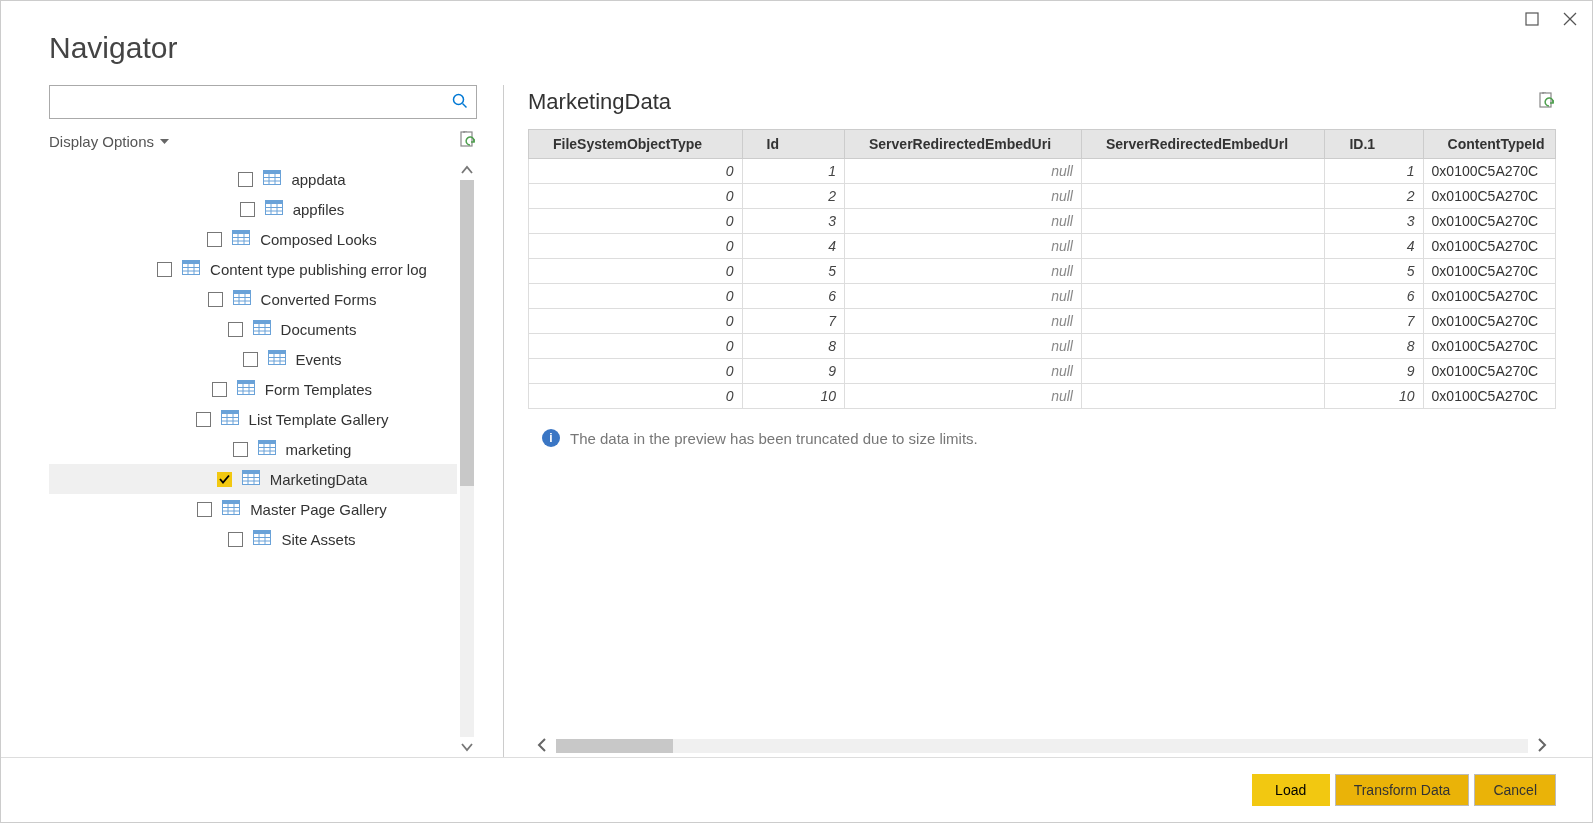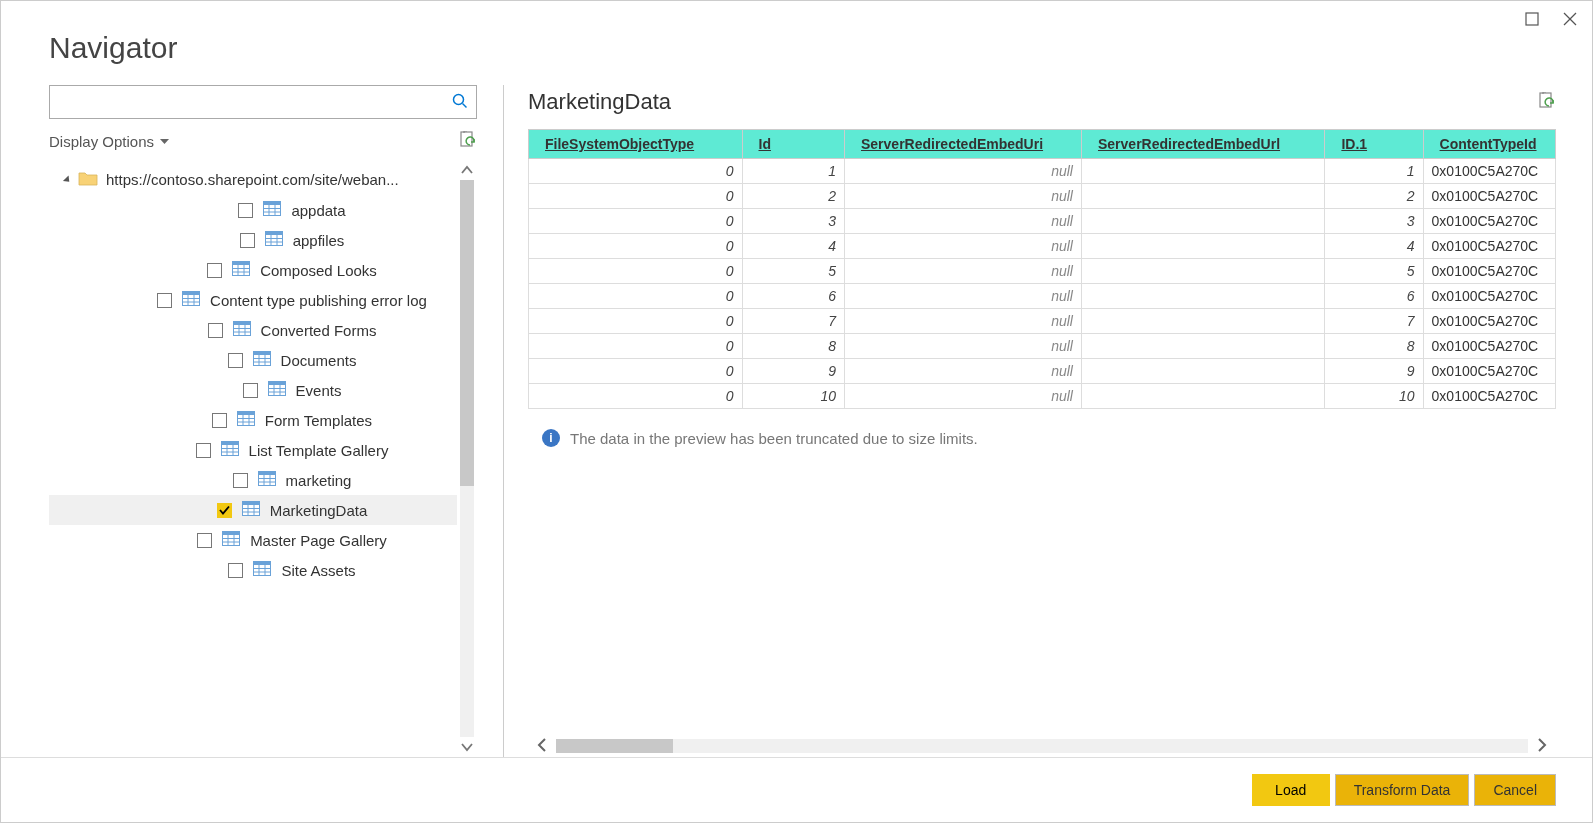--- a/index.html
+++ b/index.html
@@ -178,29 +178,28 @@
     font-weight: 400;
     color: #333;
   }
   .data-table {
     border-collapse: collapse;
     width: 100%;
     table-layout: fixed;
     font-size: 14px;
   }
   .data-table th {
-    background: #5eead4;
+    background: #e5e5e5;
     border: 1px solid #ccc;
-    padding: 6px 16px;
+    padding: 6px 24px;
     text-align: left;
     font-weight: 600;
     color: #333;
     white-space: nowrap;
     overflow: hidden;
-    text-decoration: underline;
   }
   .data-table td {
     border: 1px solid #ddd;
     padding: 4px 8px;
     white-space: nowrap;
     overflow: hidden;
   }
   .num { text-align: right; font-style: italic; color: #444; }
   .nul { text-align: right; font-style: italic; color: #888; }
   .txt { text-align: left; color: #333; }
@@ -296,29 +295,20 @@
               <rect x="2" y="1" width="11" height="14" fill="none" stroke="#888" stroke-width="1.2"></rect>
               <path d="M5 2 L5 0 L8 0" fill="none" stroke="#888" stroke-width="1.2"></path>
               <path d="M11 14 A4 4 0 1 1 15 11" fill="none" stroke="#4d9f4d" stroke-width="1.5"></path>
               <path d="M15 8 L15 11 L12 11" fill="none" stroke="#4d9f4d" stroke-width="1.5"></path>
             </svg>
         </span>
       </div>
 
       <div class="tree-wrapper">
         <div class="tree">
-          <div class="root-node">
-            <span class="caret"></span>
-            <span class="folder-icon">
-              <svg width="20" height="16" viewBox="0 0 20 16">
-                  <path d="M1 3 L1 15 L19 15 L19 5 L9 5 L7 3 Z" fill="#f8d276" stroke="#d8b45c" stroke-width="0.8"></path>
-                </svg>
-            </span>
-            <span style="overflow:hidden;text-overflow:ellipsis;">https://contoso.sharepoint.com/site/weban...</span>
-          </div>
           <div class="tree-items" id="tree-items">
               <div class="tree-item">
                 <span class="chk"></span>
                 <span class="table-icon"><svg width="18" height="15" viewBox="0 0 18 15">
                     <rect x="0.5" y="0.5" width="17" height="14" fill="#fff" stroke="#6aa2d8" stroke-width="1"></rect>
                     <rect x="0.5" y="0.5" width="17" height="3.5" fill="#6aa2d8"></rect>
                     <line x1="6" y1="0.5" x2="6" y2="14.5" stroke="#6aa2d8" stroke-width="1"></line>
                     <line x1="12" y1="0.5" x2="12" y2="14.5" stroke="#6aa2d8" stroke-width="1"></line>
                     <line x1="0.5" y1="7.5" x2="17.5" y2="7.5" stroke="#6aa2d8" stroke-width="1"></line>
                     <line x1="0.5" y1="11" x2="17.5" y2="11" stroke="#6aa2d8" stroke-width="1"></line>

